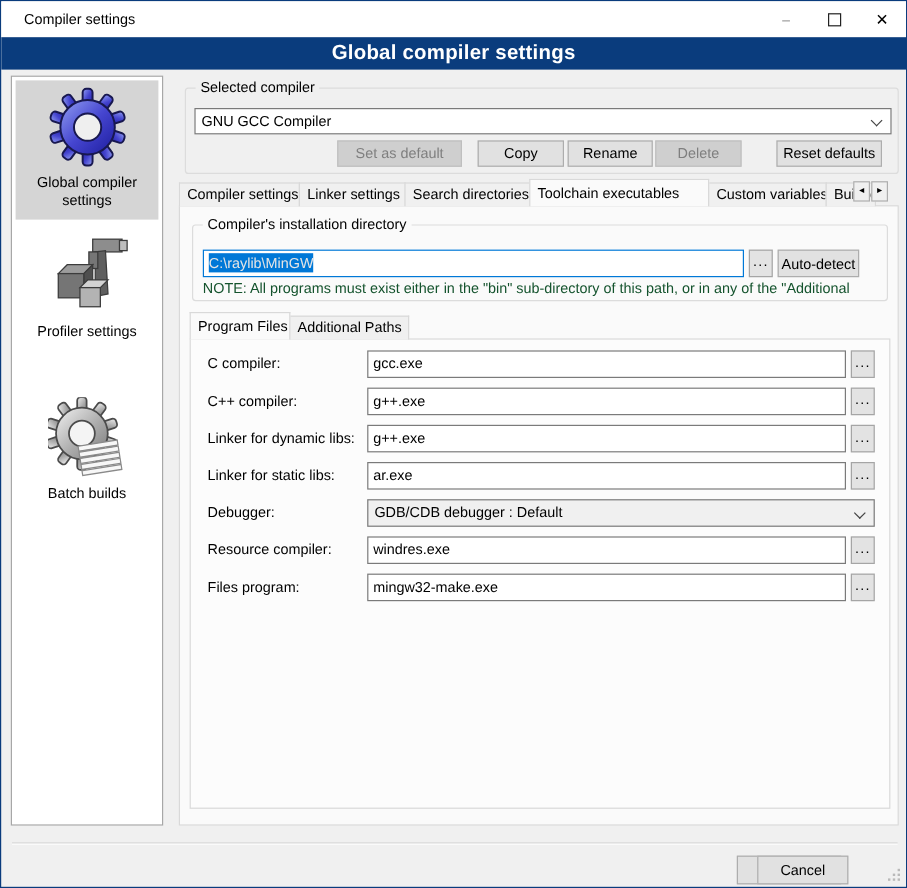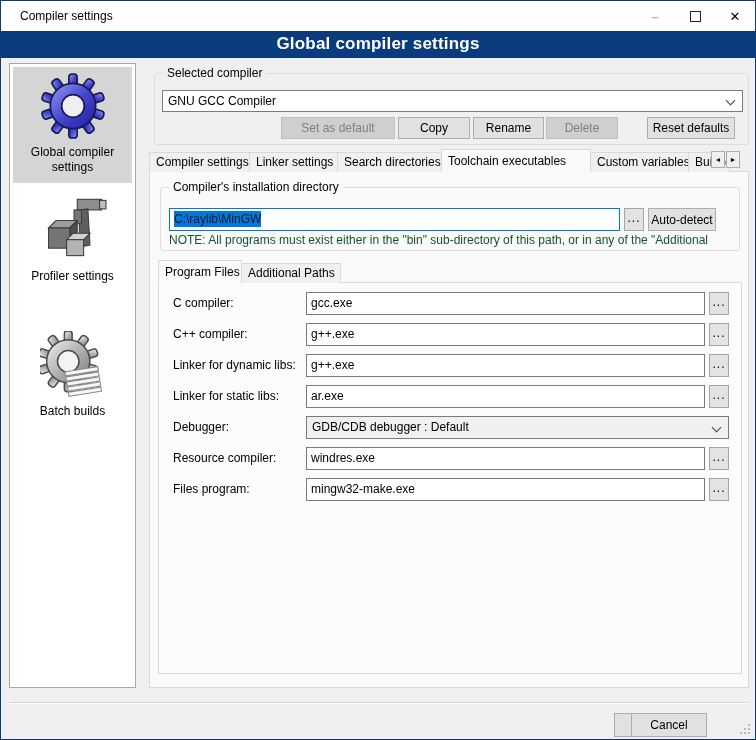--- a/index.html
+++ b/index.html
@@ -43,21 +43,21 @@
     display:flex; align-items:center; justify-content:center; font-size:12px; }
   .btn.disabled { background:#cfcfcf; border-color:#bfbfbf; color:#7f7f7f; }
   .combo { position:absolute; background:#fff; border:1px solid #7a7a7a;
     line-height:20px; padding:0 22px 0 5px; white-space:nowrap; overflow:hidden; }
   .combo.gray { background:#f0f0f0; }
   .chev { position:absolute; right:8px; top:6px; width:7px; height:7px;
     border:solid #444; border-width:0 1px 1px 0; transform:rotate(45deg); }
   .tinput { position:absolute; background:#fff; border:1px solid #7a7a7a;
     line-height:21px; padding:0 4px; white-space:nowrap; overflow:hidden; }
   .tinput.focused { border-color:#0078d7; }
-  .sel-text { background:#0078d7; color:#0f172a; padding:1px 0; }
+  .sel-text { background:#0078d7; color:#e5e5e5; padding:1px 0; }
   .browse { position:absolute; width:20px; background:#e3e3e3; border:1px solid #a5a5a5;
     text-align:center; line-height:17px; letter-spacing:1px; font-size:12px; }
   
   .tabstrip { position:absolute; display:flex; align-items:flex-end; z-index:3; }
   .tab { height:20px; background:#f0f0f0; border:1px solid #d9d9d9; border-bottom:none;
     padding:2px 6px 0; margin-right:-1px; white-space:nowrap; overflow:hidden; }
   .tab.active { height:23px; background:#fafafa; padding-top:4px; z-index:4; position:relative; }
   .tabscroll { position:absolute; width:14px; height:17px; background:#f0f0f0;
     border:1px solid #adadad; display:flex; align-items:center; justify-content:center;
     font-size:7px; z-index:5; }
@@ -178,21 +178,21 @@
       <div class="side-label">Batch builds</div>
     </div>
   </div>
 
   <div class="groupbox on-dialog" style="left:153px; top:72px; width:595px; height:72px;">
     <span class="legend">Selected compiler</span>
     <div class="combo" style="left:7px; top:16px; width:581px; height:22px;">
       <span>GNU GCC Compiler</span>
       <span class="chev"></span>
     </div>
-    <div class="btn disabled" style="left:126px; top:43px; width:114px; height:22px;">Set as default</div>
+    <div class="btn disabled" style="left:126px; top:43px; width:104px; height:22px;">Set as default</div>
     <div class="btn" style="left:243px; top:43px; width:72px; height:22px;">Copy</div>
     <div class="btn" style="left:318px; top:43px; width:71px; height:22px;">Rename</div>
     <div class="btn disabled" style="left:391px; top:43px; width:72px; height:22px;">Delete</div>
     <div class="btn" style="left:492px; top:43px; width:88px; height:22px;">Reset defaults</div>
   </div>
 
   <div class="tabstrip" style="left:148px; top:148px; width:592px; height:23px; overflow:hidden;">
     <div class="tab" style="width:101px;">Compiler settings</div>
     <div class="tab" style="width:89px;">Linker settings</div>
     <div class="tab" style="width:105px;">Search directories</div>

